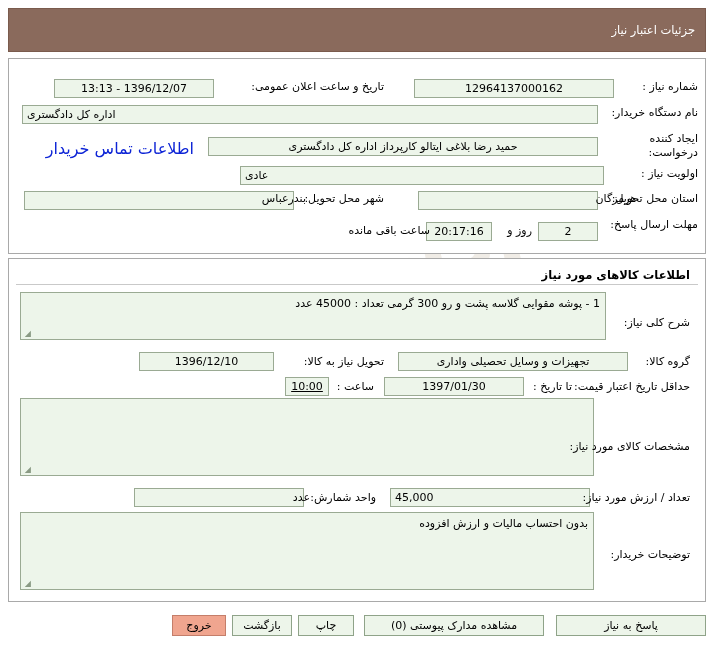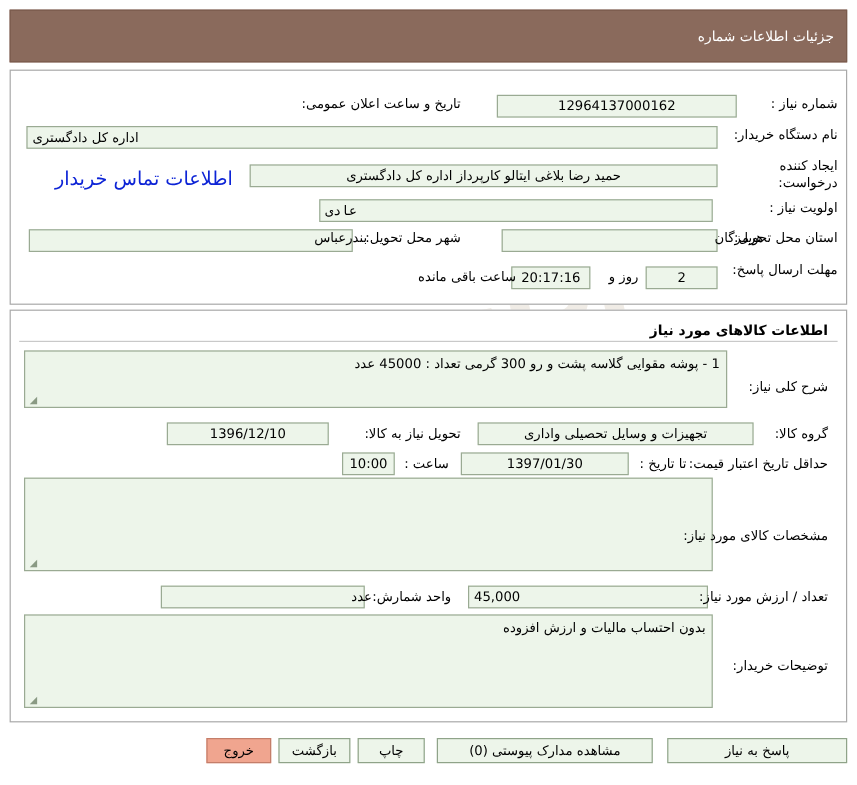--- a/index.html
+++ b/index.html
@@ -167,52 +167,53 @@
     background: #f0a58f;
     border-color: #c47e6a;
   }
 </style>
 </head>
 <body>
 
 <div class="page">
 
   <div class="header">
-    <div class="header-title">جزئیات اطلاعات شماره</div>
+    <div class="header-title">جزئیات اعتبار نیاز</div>
   </div>
 
   <div class="watermark wm1">اداره</div>
   <div class="watermark wm2">ارتباط</div>
 
   <div class="panel" id="panel-top"></div>
 
   <div class="row" style="top:80px; right:16px;">
     <span class="lbl">شماره نیاز :</span>
   </div>
   <div class="fld" style="position:absolute; top:79px; right:100px; width:200px; z-index:2;">12964137000162</div>
 
   <div class="row" style="top:80px; right:330px;">
     <span class="lbl">تاریخ و ساعت اعلان عمومی:</span>
   </div>
+  <div class="fld" style="position:absolute; top:79px; right:500px; width:160px; z-index:2;">1396/12/07 - 13:13</div>
 
   <div class="row" style="top:106px; right:16px;">
     <span class="lbl">نام دستگاه خریدار:</span>
   </div>
   <div class="fld right" style="position:absolute; top:105px; right:116px; left:22px; z-index:2;">اداره کل دادگستری</div>
 
   <div class="row" style="top:132px; right:16px; width:85px;">
     <span class="lbl wrap">ایجاد کننده درخواست:</span>
   </div>
   <div class="fld" style="position:absolute; top:137px; right:116px; width:390px; z-index:2;">حمید رضا  بلاغی ایتالو کارپرداز اداره کل دادگستری</div>
   <a class="link" style="position:absolute; top:139px; right:520px; z-index:2;">اطلاعات تماس خریدار</a>
 
   <div class="row" style="top:167px; right:16px;">
     <span class="lbl">اولویت نیاز :</span>
   </div>
-  <div class="fld right" style="position:absolute; top:166px; right:120px; width:328px; z-index:2;font-family:Liberation Mono, monospace;">عادی</div>
+  <div class="fld right" style="position:absolute; top:166px; right:110px; width:364px; z-index:2;">عادی</div>
 
   <div class="row" style="top:192px; right:16px;">
     <span class="lbl">استان محل تحویل:</span>
   </div>
   <div class="fld blank" style="position:absolute; top:191px; right:116px; width:180px; z-index:2;">هرمزگان</div>
 
   <div class="row" style="top:192px; right:330px;">
     <span class="lbl">شهر محل تحویل:</span>
   </div>
   <div class="fld blank" style="position:absolute; top:191px; right:420px; width:270px; z-index:2;">بندرعباس</div>
@@ -241,21 +242,21 @@
   <div class="lbl" style="position:absolute; top:355px; right:24px; z-index:3;">گروه کالا:</div>
   <div class="fld" style="position:absolute; top:352px; right:86px; width:230px; z-index:2;">تجهیزات و وسایل تحصیلی واداری</div>
 
   <div class="lbl" style="position:absolute; top:355px; right:330px; z-index:3;">تحویل نیاز به کالا:</div>
   <div class="fld" style="position:absolute; top:352px; right:440px; width:135px; z-index:2;">1396/12/10</div>
 
   <div class="lbl" style="position:absolute; top:380px; right:24px; z-index:3;">حداقل تاریخ اعتبار قیمت:</div>
   <div class="lbl" style="position:absolute; top:380px; right:142px; z-index:3;">تا تاریخ :</div>
   <div class="fld" style="position:absolute; top:377px; right:190px; width:140px; z-index:2;">1397/01/30</div>
   <div class="lbl" style="position:absolute; top:380px; right:340px; z-index:3;">ساعت :</div>
-  <div class="fld" style="position:absolute; top:377px; right:385px; width:44px; z-index:2;">10:00</div>
+  <div class="fld" style="position:absolute; top:377px; right:385px; width:44px; z-index:2;text-decoration:underline;">10:00</div>
 
   <div class="lbl" style="position:absolute; top:440px; right:24px; z-index:3;">مشخصات کالای مورد نیاز:</div>
   <div class="area" style="position:absolute; top:398px; right:120px; left:20px; height:78px; z-index:2;">
     <span></span>
     <span class="grip">◢</span>
   </div>
 
   <div class="lbl" style="position:absolute; top:491px; right:24px; z-index:3;">تعداد / ارزش مورد نیاز:</div>
   <div class="fld right" style="position:absolute; top:488px; right:124px; width:200px; z-index:2;">45,000</div>
 

